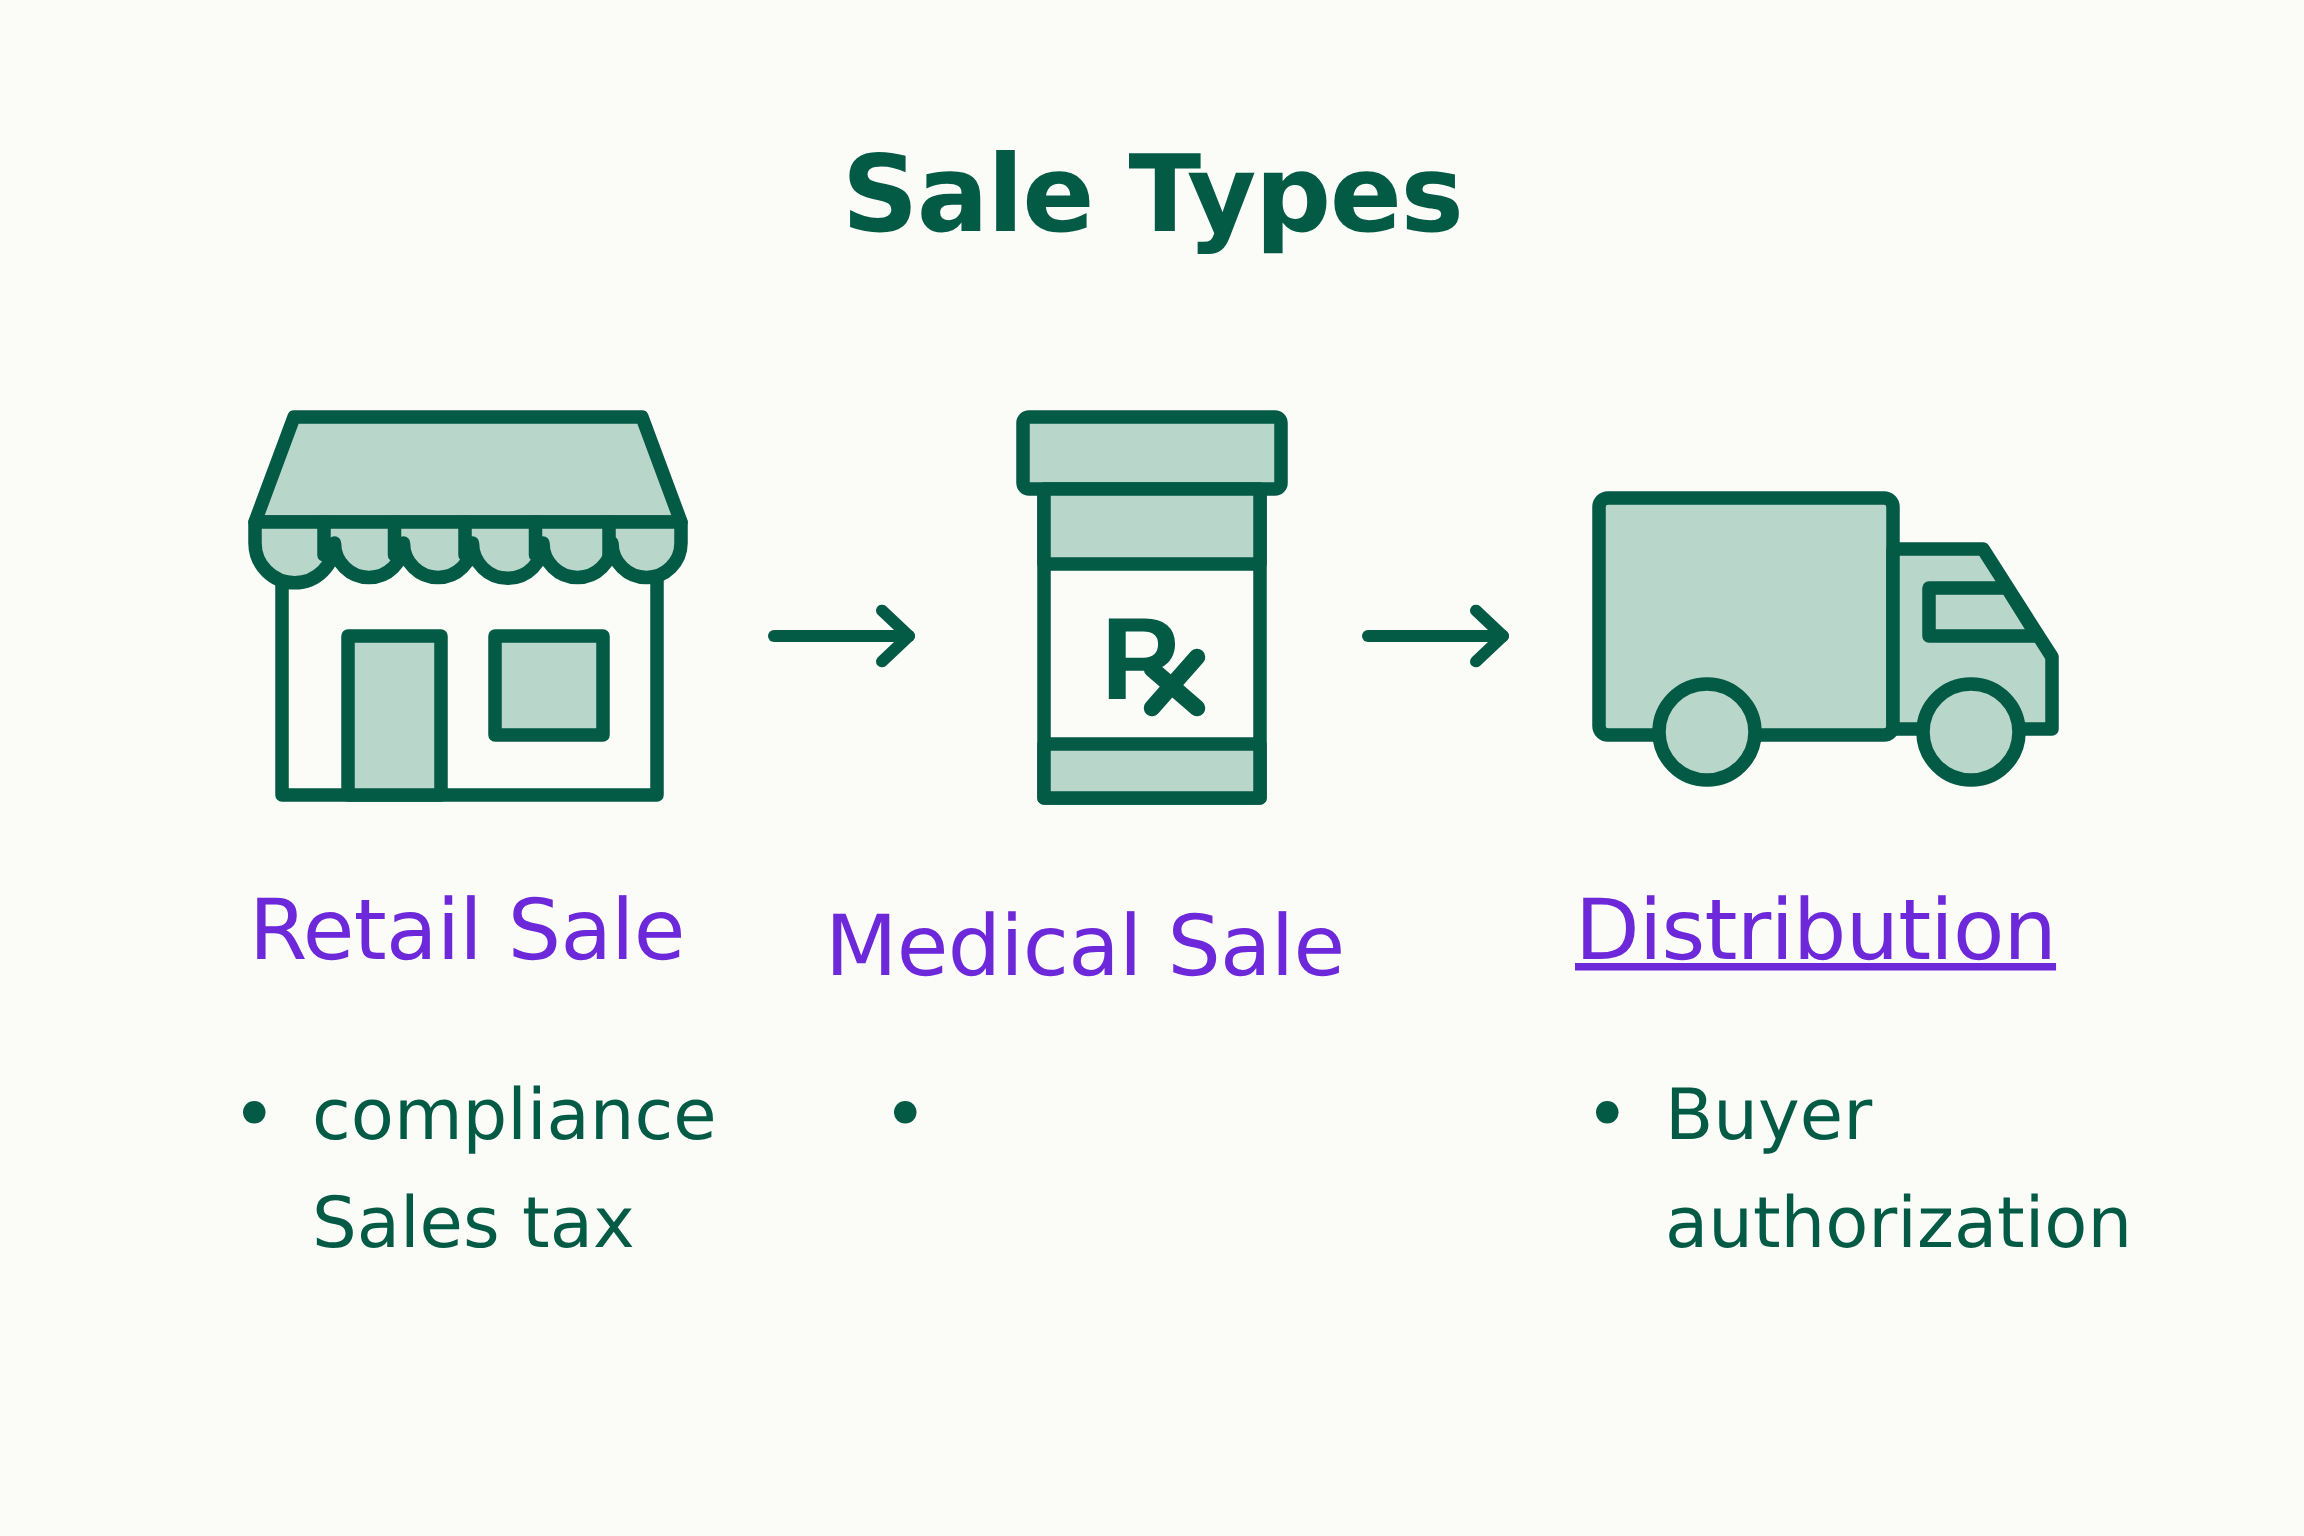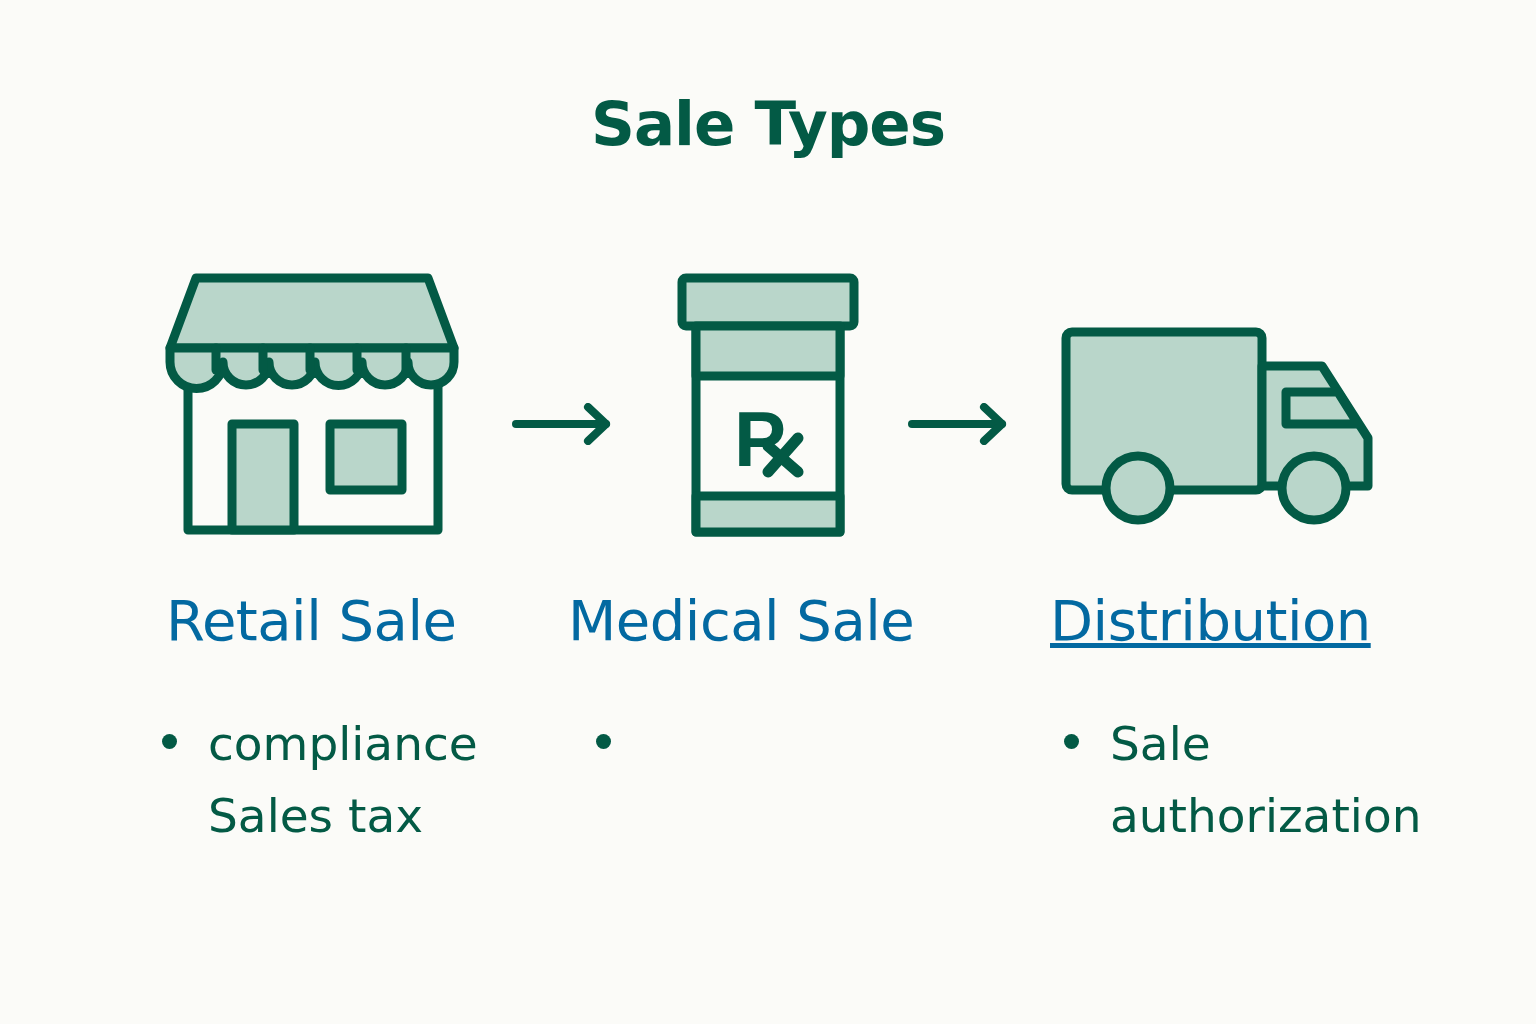--- a/index.html
+++ b/index.html
@@ -7,33 +7,33 @@
       width: 1536px; height: 1024px;
       background: #fbfbf8;
       position: relative;
       overflow: hidden;
       font-family: "DejaVu Sans", "Liberation Sans", sans-serif;
       color: #035a45;
     }
     .title {
       position: absolute; left: 0; width: 1536px; top: 88px;
       text-align: center;
-      font-size: 61px; font-weight: bold;
+      font-size: 71px; font-weight: bold;
       letter-spacing: -1px;
       color: #035a45;
     }
     .icon { position: absolute; }
     .icon svg { display: block; overflow: visible; }
     .arrow { position: absolute; }
     .label {
       position: absolute; top: 588px;
       font-size: 56px; font-weight: normal;
       letter-spacing: -0.5px;
       white-space: nowrap;
-      color: #0369a1;
+      color: #6d28d9;
     }
     .bullet {
       position: absolute; top: 708px;
       font-size: 47px; line-height: 72px;
       color: #035a45;
     }
     .bullet .dot {
       position: absolute; left: 0; top: 26px;
       width: 15px; height: 15px; border-radius: 50%;
       background: #035a45;
@@ -115,36 +115,36 @@
 
       <path d="M226,66 L278,66 L298,98 L226,98 Z" rx="4"></path>
 
       <circle cx="78" cy="162" r="32"></circle>
       <circle cx="254" cy="162" r="32"></circle>
     </g>
   </svg>
 </div>
 
 <div class="label" style="left:166px;">Retail Sale</div>
-<div class="label" style="left:568px;">Medical Sale</div>
+<div class="label" style="left:550px;margin-top:11px;">Medical Sale</div>
 <div class="label" style="left:1050px;text-decoration:underline;">Distribution</div>
 
 <div class="bullet" style="left:162px;">
   <span class="dot"></span>
   <div class="text">
     <div>compliance</div>
     <div>Sales tax</div>
   </div>
 </div>
 
 <div class="bullet" style="left:596px;">
   <span class="dot"></span>
   <div class="text">
   </div>
 </div>
 
 <div class="bullet" style="left:1064px;">
   <span class="dot"></span>
   <div class="text">
-    <div>Sale</div>
+    <div>Buyer</div>
     <div>authorization</div>
   </div>
 </div>
 
 </body></html>

